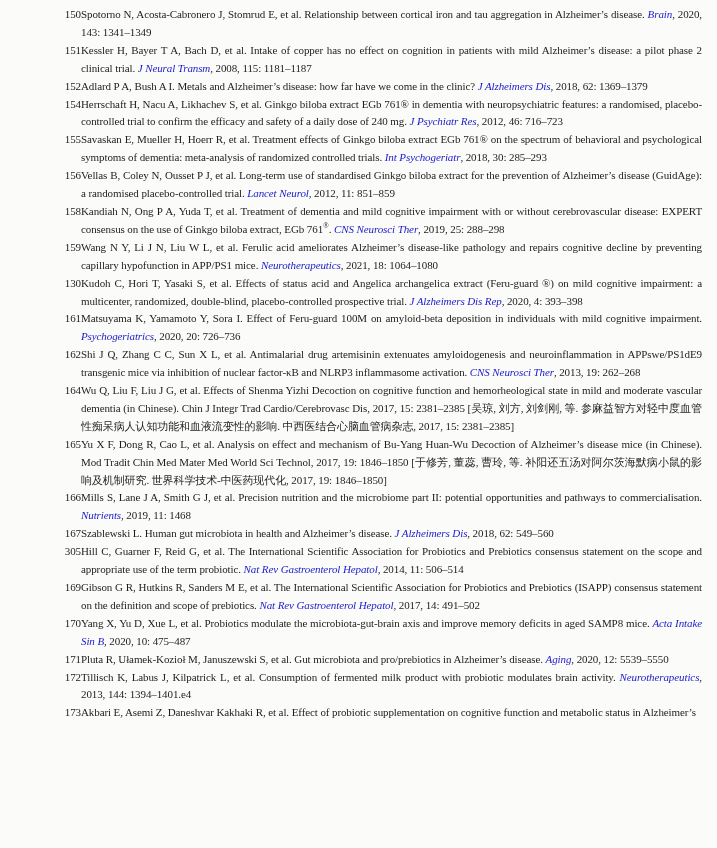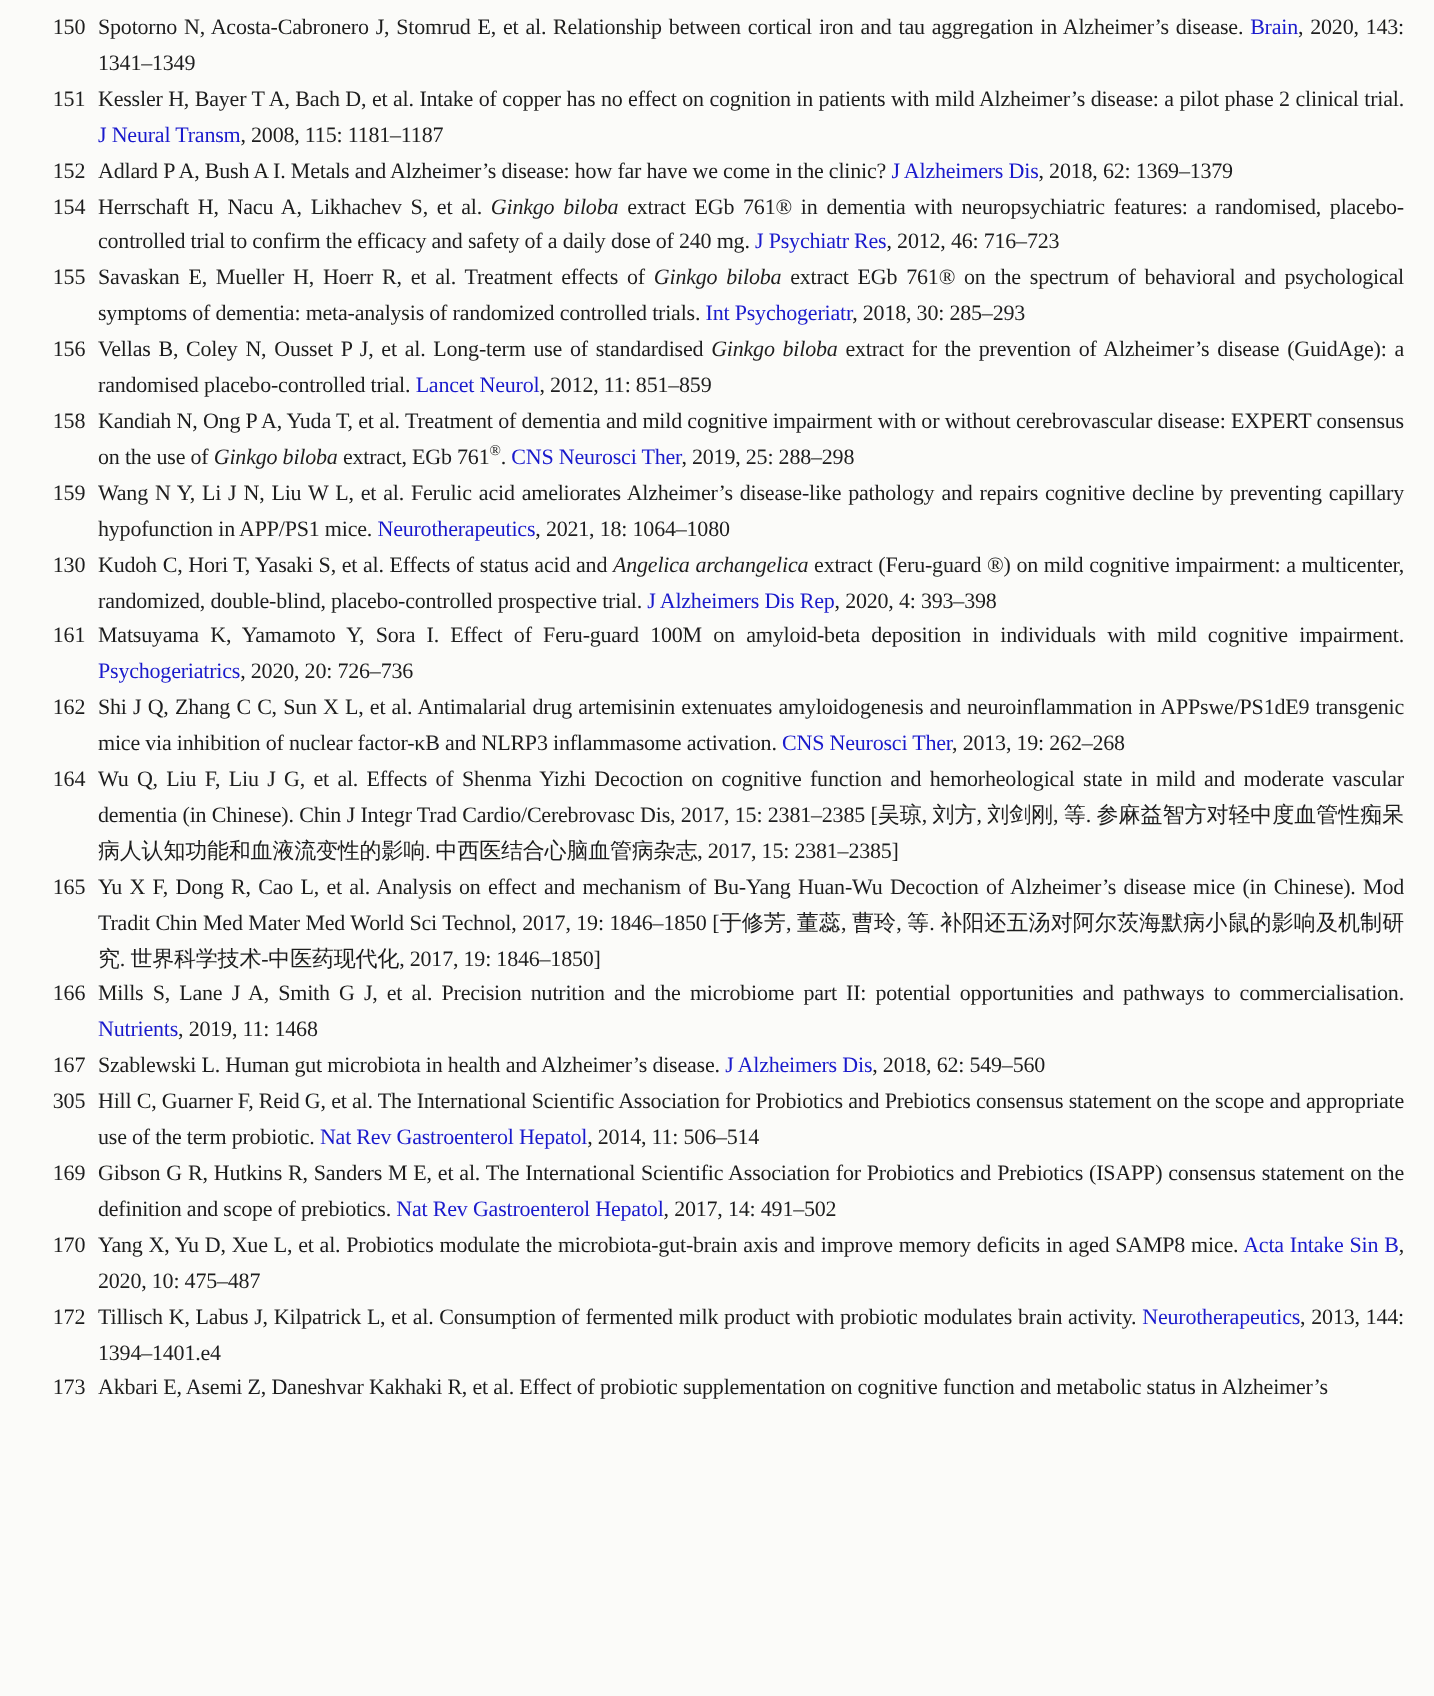--- a/index.html
+++ b/index.html
@@ -17,32 +17,34 @@
     background: #fbfbf9;
   }
   .ref {
     display: flex;
     font-size: 11px;
     line-height: 17.9px;
     letter-spacing: -0.1px;
   }
   .num {
     flex: 0 0 29px;
-    text-align: center;
+    text-align: right;
+    margin-left: 32px;
   }
   .body {
     flex: 1;
     text-align: justify;
   }
   .jlink {
     color: #1a1acc;
     text-decoration: none;
     cursor: pointer;
+    font-style: italic;
   }
-  .it { font-style: italic; }
+  .it { }
   .sup { vertical-align: super; font-size: 7.5px; line-height: 0; }
 </style>
 </head>
 <body>
 
 <div class="page">
   <div>
       <div class="ref">
         <span class="num">150</span>
         <span class="body"><span>Spotorno N, Acosta-Cabronero J, Stomrud E, et al. Relationship between cortical iron and tau aggregation in Alzheimer’s disease. </span><a class="jlink" href="#">Brain</a><span>, 2020, 143: 1341–1349</span></span>
@@ -109,20 +111,24 @@
       </div>
       <div class="ref">
         <span class="num">169</span>
         <span class="body"><span>Gibson G R, Hutkins R, Sanders M E, et al. The International Scientific Association for Probiotics and Prebiotics (ISAPP) consensus statement on the definition and scope of prebiotics. </span><a class="jlink" href="#">Nat Rev Gastroenterol Hepatol</a><span>, 2017, 14: 491–502</span></span>
       </div>
       <div class="ref">
         <span class="num">170</span>
         <span class="body"><span>Yang X, Yu D, Xue L, et al. Probiotics modulate the microbiota-gut-brain axis and improve memory deficits in aged SAMP8 mice. </span><a class="jlink" href="#">Acta Intake Sin B</a><span>, 2020, 10: 475–487</span></span>
       </div>
       <div class="ref">
+        <span class="num">171</span>
+        <span class="body"><span>Pluta R, Ułamek-Kozioł M, Januszewski S, et al. Gut microbiota and pro/prebiotics in Alzheimer’s disease. </span><a class="jlink" href="#">Aging</a><span>, 2020, 12: 5539–5550</span></span>
+      </div>
+      <div class="ref">
         <span class="num">172</span>
         <span class="body"><span>Tillisch K, Labus J, Kilpatrick L, et al. Consumption of fermented milk product with probiotic modulates brain activity. </span><a class="jlink" href="#">Neurotherapeutics</a><span>, 2013, 144: 1394–1401.e4</span></span>
       </div>
       <div class="ref">
         <span class="num">173</span>
         <span class="body"><span>Akbari E, Asemi Z, Daneshvar Kakhaki R, et al. Effect of probiotic supplementation on cognitive function and metabolic status in Alzheimer’s</span></span>
       </div>
     </div>
 </div>
 

